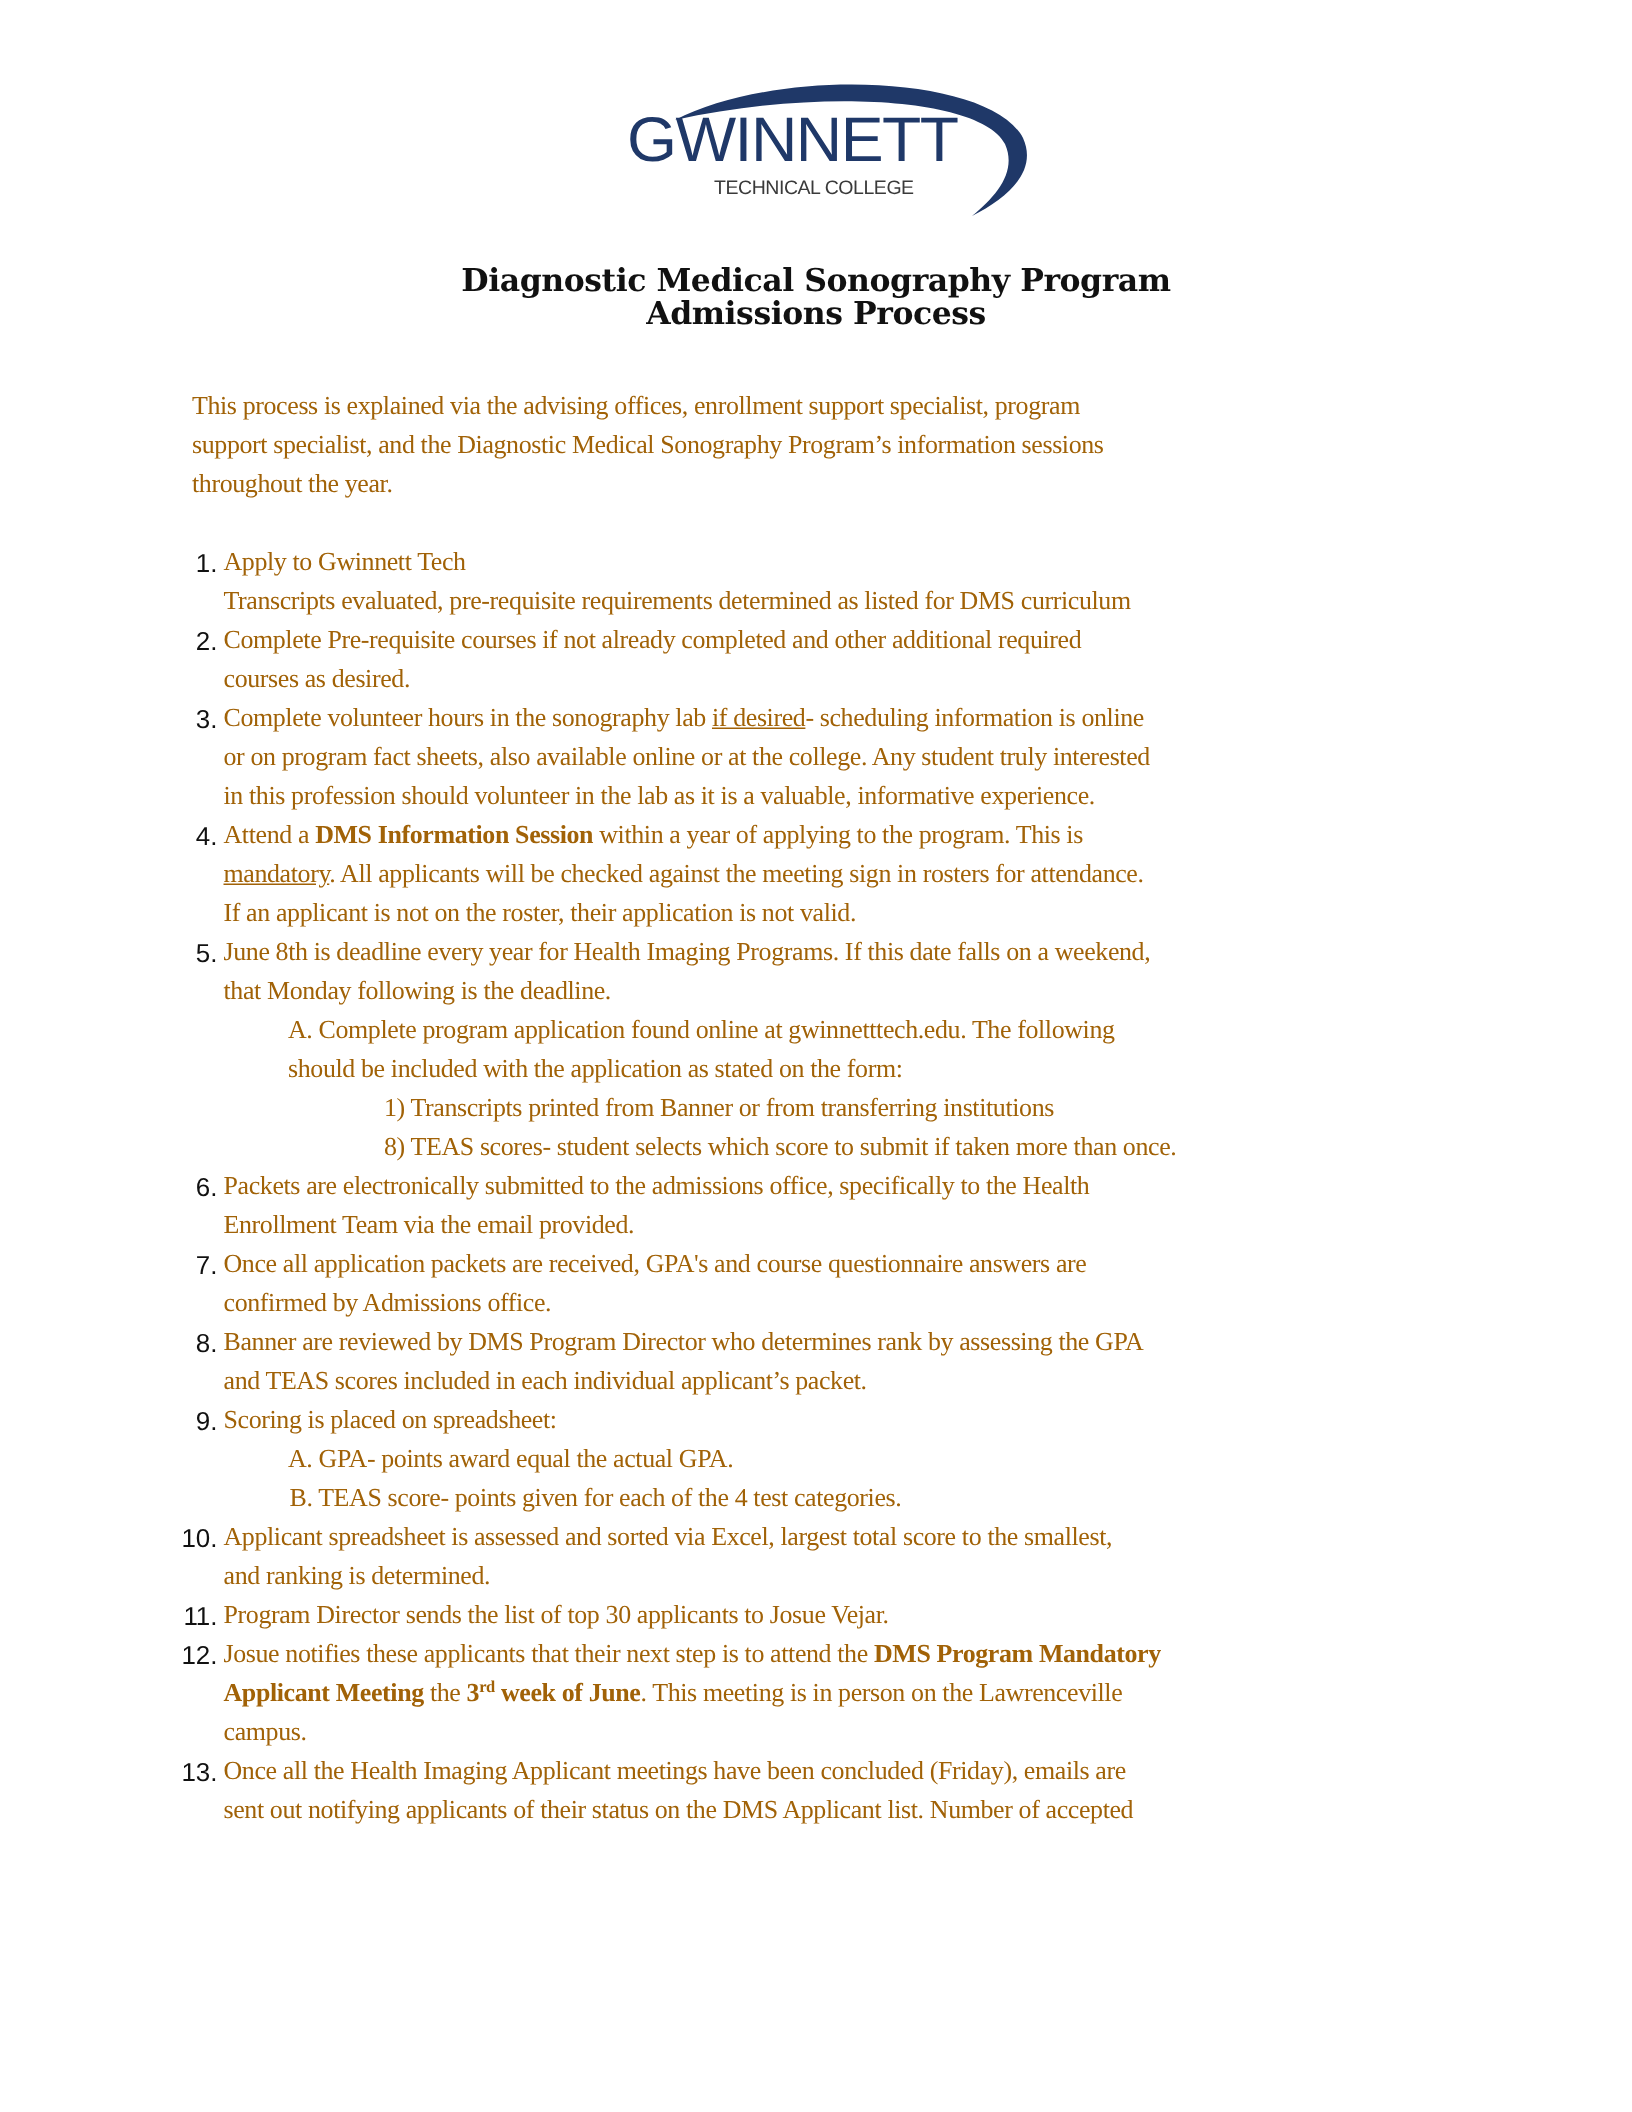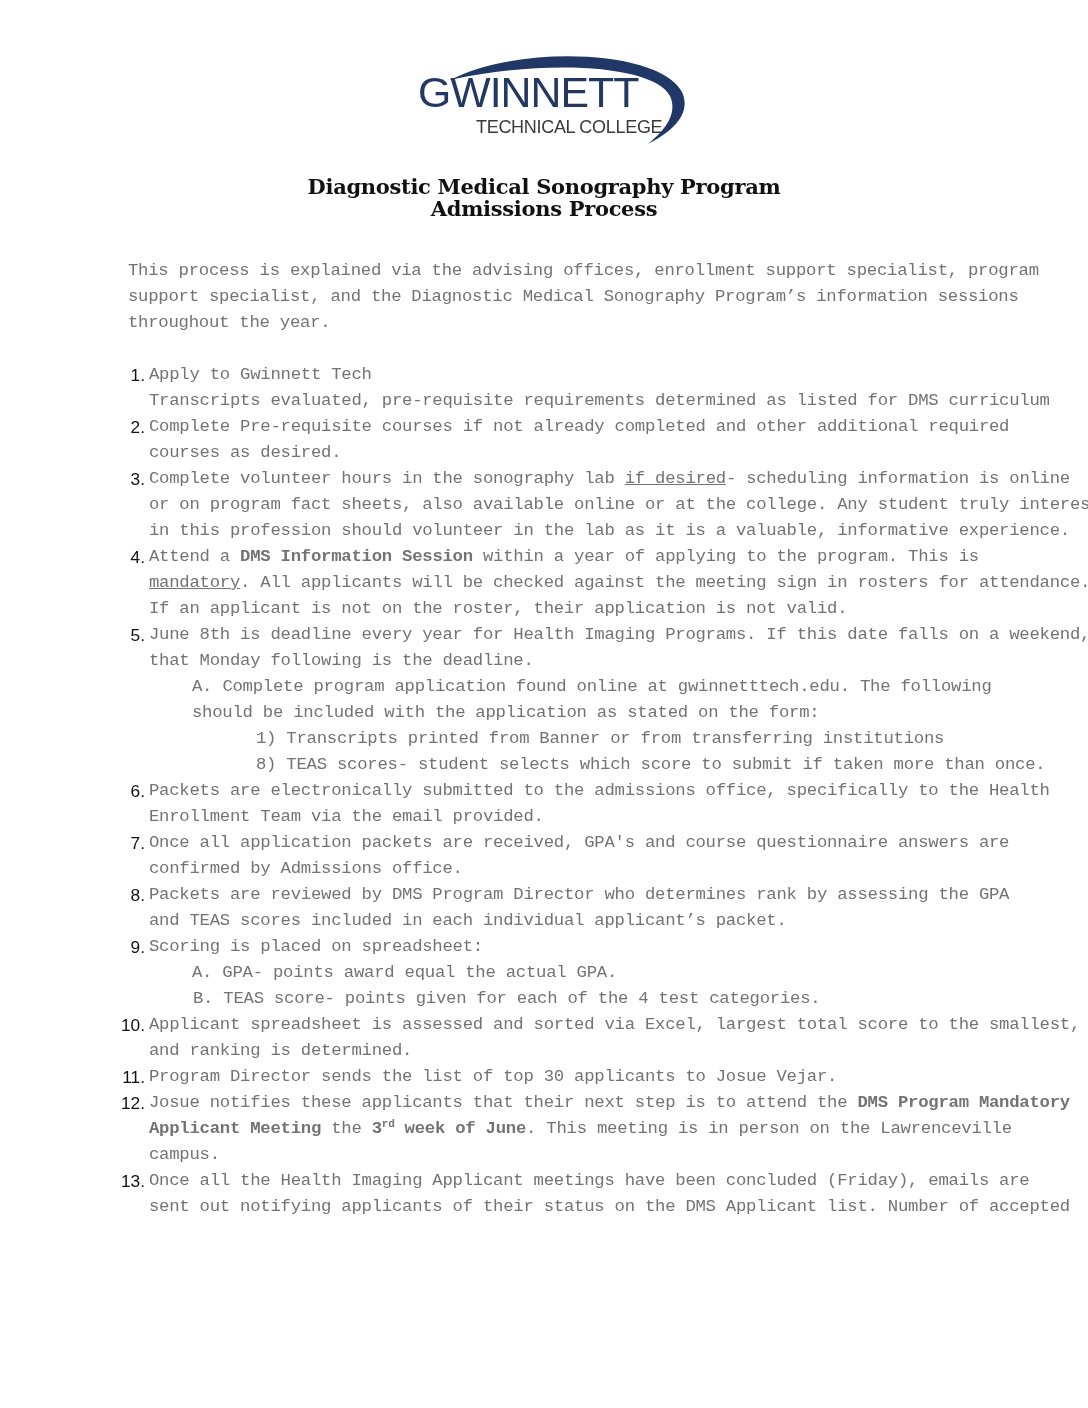--- a/index.html
+++ b/index.html
@@ -32,46 +32,46 @@
       color: #1f3868;
       line-height: 1;
       transform: scaleX(1.02);
       transform-origin: left;
     }
     .logo-sub {
       position: absolute;
       left: 66px;
       top: 66px;
       font-family: "Liberation Sans", sans-serif;
-      font-size: 18px;
+      font-size: 13px;
       letter-spacing: -0.3px;
       color: #3a3a3a;
       line-height: 1;
     }
     .title {
       position: absolute;
       left: 0;
       width: 1088px;
       text-align: center;
       font-family: "DejaVu Serif", serif;
       font-weight: bold;
       font-size: 21px;
       color: #111;
       letter-spacing: -0.3px;
     }
     .title.t1 { top: 174px; }
     .title.t2 { top: 196px; }
     .line {
       position: absolute;
       white-space: nowrap;
-      font-family: Liberation Mono, monospace;
+      font-family: Liberation Serif, serif;
       font-size: 17.3px;
       line-height: 26px;
       letter-spacing: -0.25px;
-      color: #737373;
+      color: #a16207;
     }
     .num {
       position: absolute;
       white-space: nowrap;
       font-family: "Liberation Sans", sans-serif;
       font-size: 17.3px;
       line-height: 26px;
       text-align: right;
       width: 40px;
     }
@@ -125,21 +125,21 @@
 
 <div class="num" style="left:105px; top:778px;">6.</div>
 <div class="line" style="left:149px; top:778px;">Packets are electronically submitted to the admissions office, specifically to the Health</div>
 <div class="line" style="left:149px; top:804px;">Enrollment Team via the email provided.</div>
 
 <div class="num" style="left:105px; top:830px;">7.</div>
 <div class="line" style="left:149px; top:830px;">Once all application packets are received, GPA's and course questionnaire answers are</div>
 <div class="line" style="left:149px; top:856px;">confirmed by Admissions office.</div>
 
 <div class="num" style="left:105px; top:882px;">8.</div>
-<div class="line" style="left:149px; top:882px;">Packets are reviewed by DMS Program Director who determines rank by assessing the GPA</div>
+<div class="line" style="left:149px; top:882px;">Banner are reviewed by DMS Program Director who determines rank by assessing the GPA</div>
 <div class="line" style="left:149px; top:908px;">and TEAS scores included in each individual applicant’s packet.</div>
 
 <div class="num" style="left:105px; top:934px;">9.</div>
 <div class="line" style="left:149px; top:934px;">Scoring is placed on spreadsheet:</div>
 <div class="line" style="left:192px; top:960px;">A. GPA- points award equal the actual GPA.</div>
 <div class="line" style="left:193px; top:986px;">B. TEAS score- points given for each of the 4 test categories.</div>
 
 <div class="num" style="left:105px; top:1012px;">10.</div>
 <div class="line" style="left:149px; top:1012px;">Applicant spreadsheet is assessed and sorted via Excel, largest total score to the smallest,</div>
 <div class="line" style="left:149px; top:1038px;">and ranking is determined.</div>

